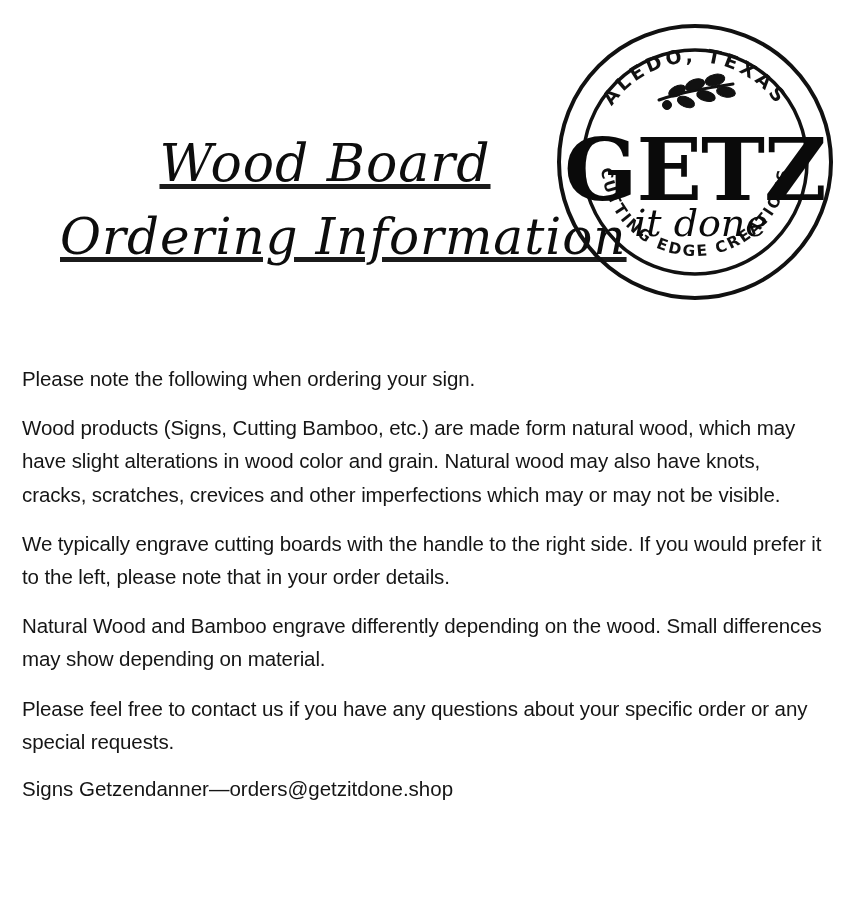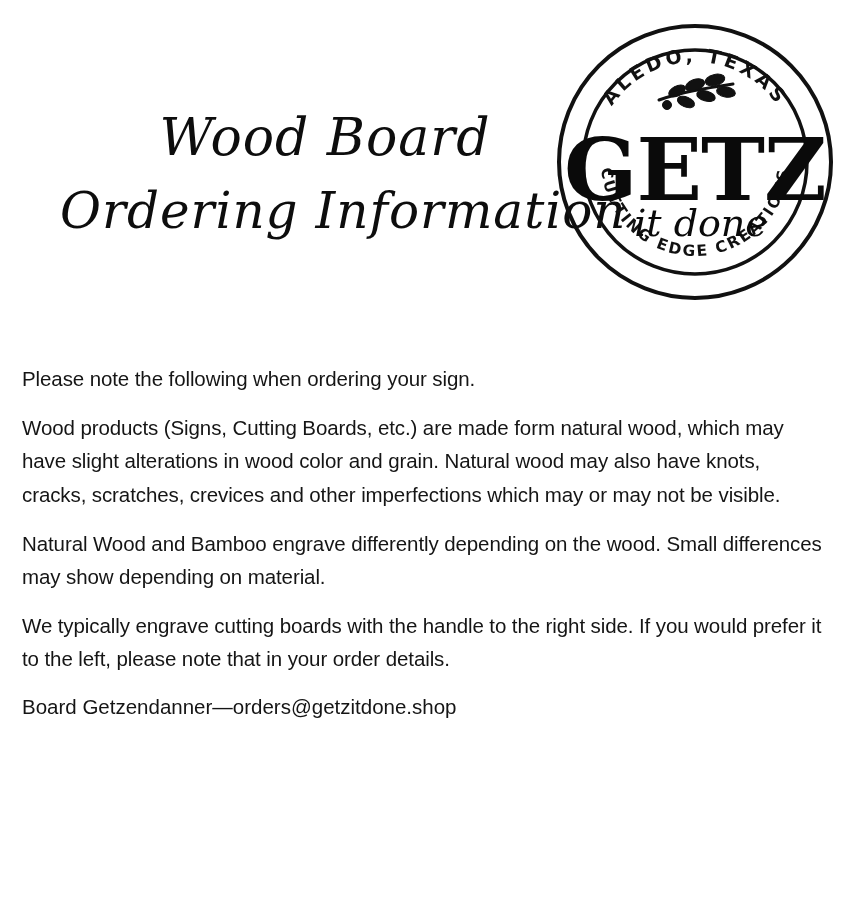--- a/index.html
+++ b/index.html
@@ -19,23 +19,24 @@
 
   
   .header {
     position: relative;
     height: 345px;
   }
 
   .title-block {
     position: absolute;
     left: 60px;
-    top: 104px;
+    top: 130px;
     width: 530px;
     text-align: center;
+    text-decoration: underline;
   }
   .title-line {
     font-family: "DejaVu Serif", serif;
     font-style: italic;
     font-weight: 400;
     font-size: 52px;
     letter-spacing: 1px;
     color: #0d0d0d;
     line-height: 1.28;
     white-space: nowrap;
@@ -121,17 +122,18 @@
 
       <text x="140" y="178" text-anchor="middle" font-family="DejaVu Serif, serif" font-weight="bold" font-size="86" letter-spacing="-1" fill="#0a0a0a" id="logoBrand">GETZ</text>
 
       <text x="146" y="214" text-anchor="middle" font-family="DejaVu Serif, serif" font-style="italic" font-size="38" fill="#0a0a0a" id="logoTagline">it done</text>
     </svg>
   </div>
 </div>
 
 <div class="body-copy">
   <p class="para">Please note the following when ordering your sign.</p>
-  <p class="para">Wood products (Signs, Cutting Boards, etc.) are made form natural wood, which may have slight alterations in wood color and grain.  Natural wood may also have knots, cracks, scratches, crevices and other imperfections which may or may not be visible.</p>
+  <p class="para">Wood products (Signs, Cutting Bamboo, etc.) are made form natural wood, which may have slight alterations in wood color and grain.  Natural wood may also have knots, cracks, scratches, crevices and other imperfections which may or may not be visible.</p>
+  <p class="para">We typically engrave cutting boards with the handle to the right side.  If you would prefer it to the left, please note that in your order details.</p>
   <p class="para">Natural Wood and Bamboo engrave differently depending on the wood.  Small differences may show depending on material.</p>
-  <p class="para">We typically engrave cutting boards with the handle to the right side.  If you would prefer it to the left, please note that in your order details.</p>
-  <div class="signature">Board Getzendanner—orders@getzitdone.shop</div>
+  <p class="para">Please feel free to contact us if you have any questions about your specific order or any special requests.</p>
+  <div class="signature">Signs Getzendanner—orders@getzitdone.shop</div>
 </div>
 
 </body></html>

